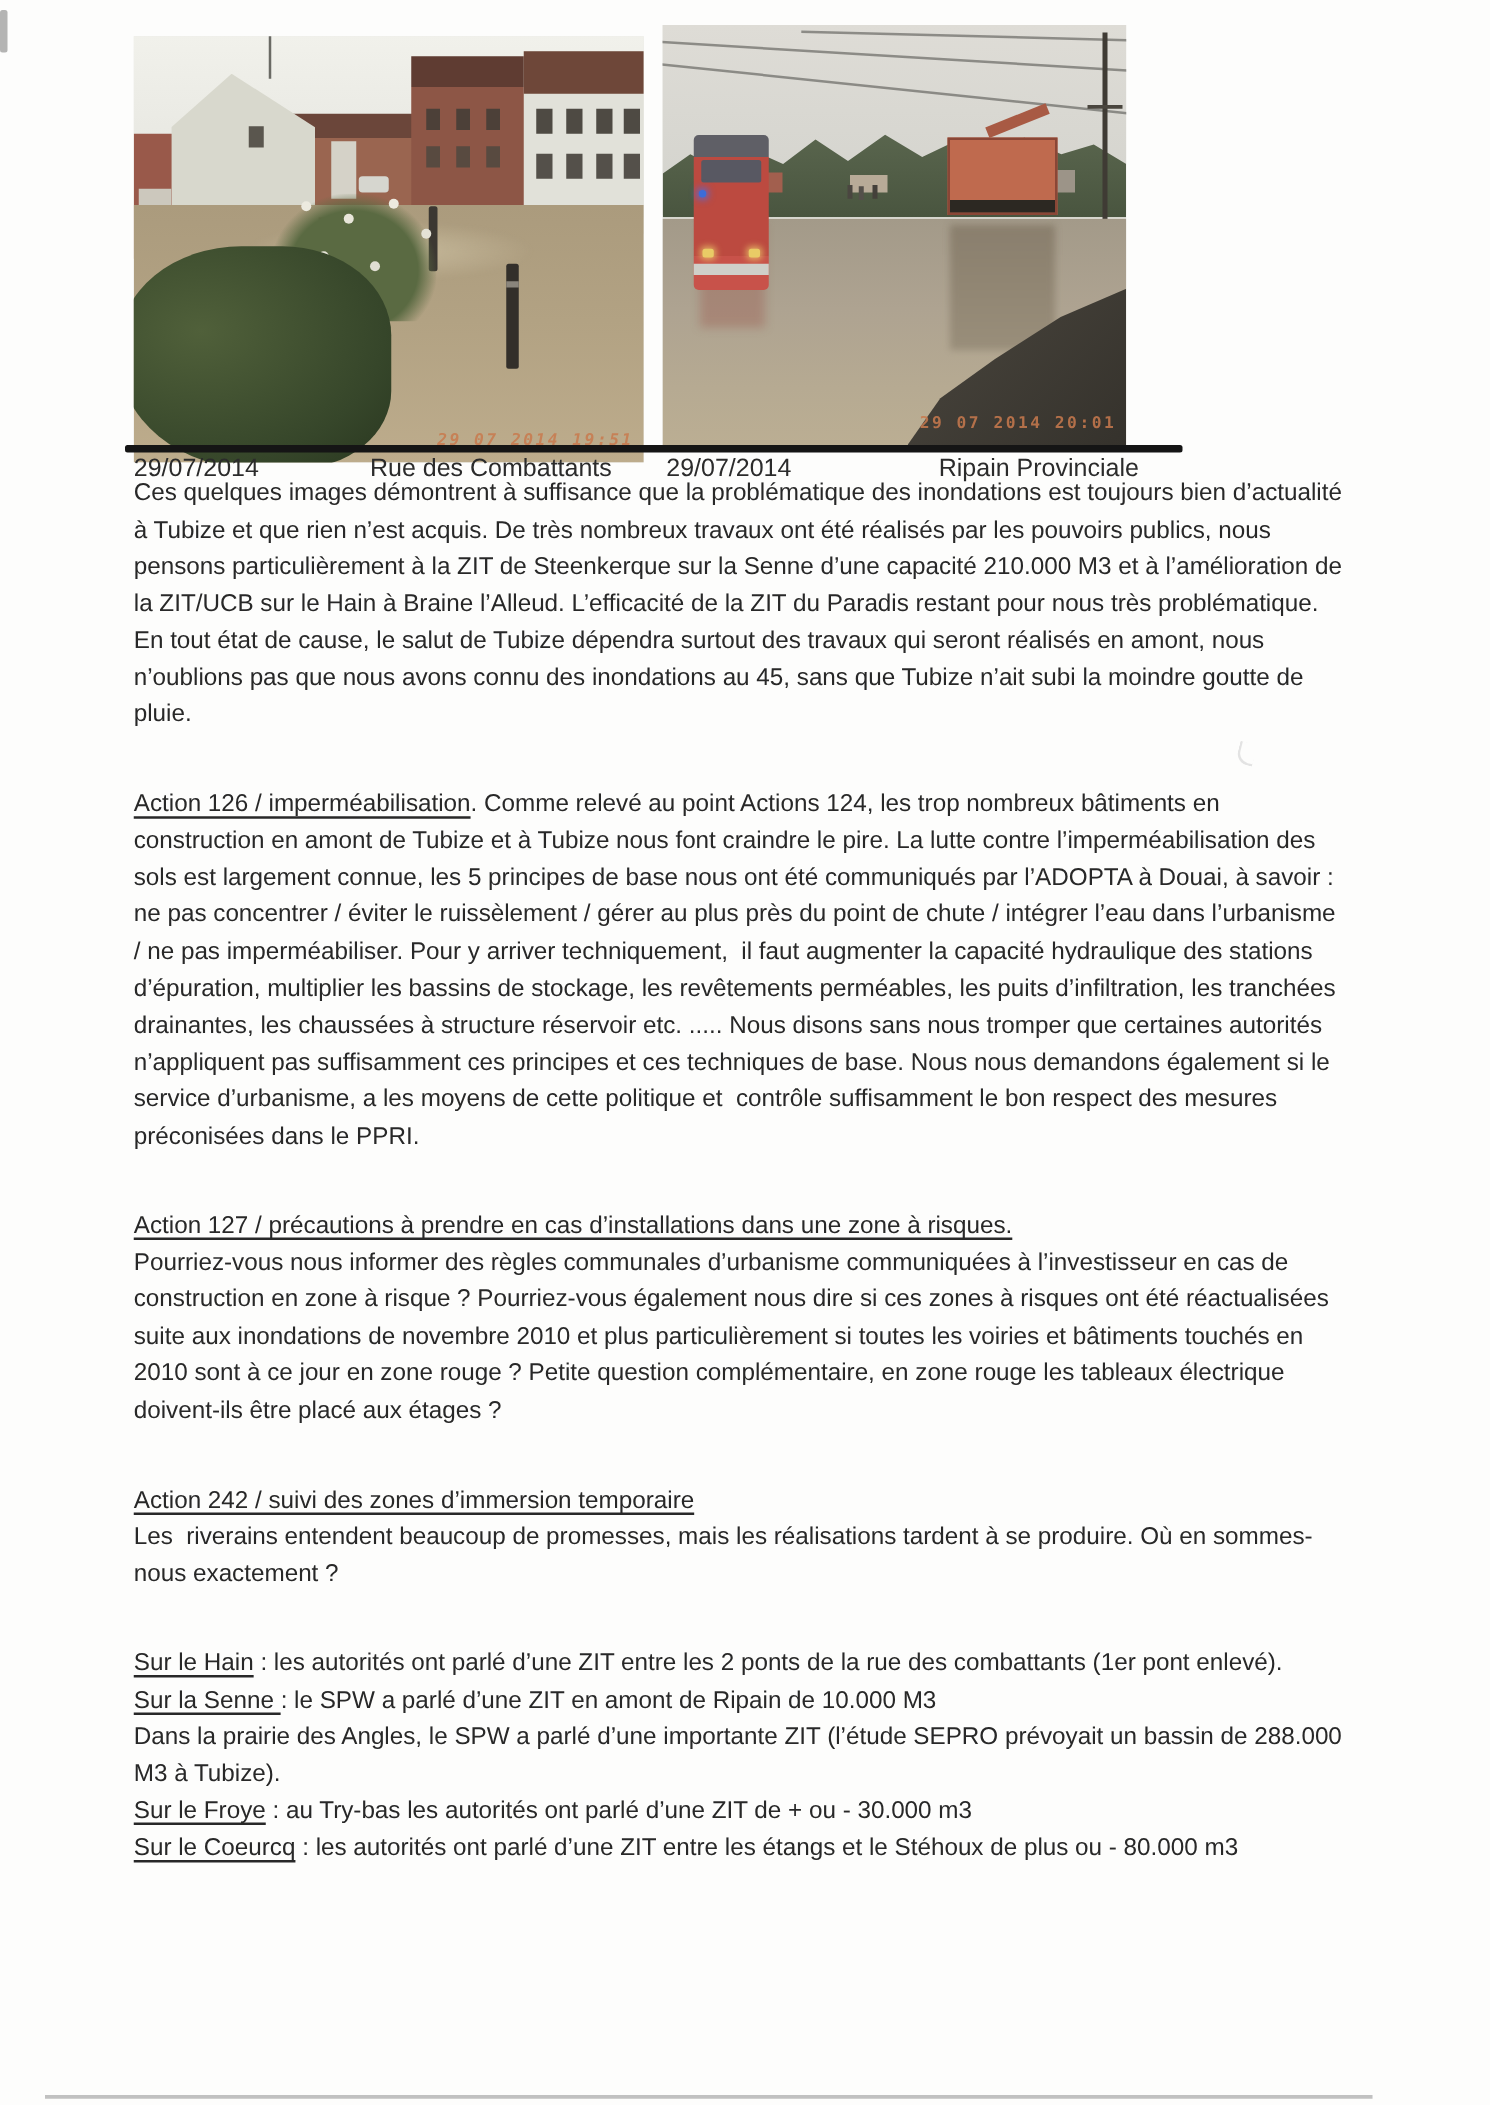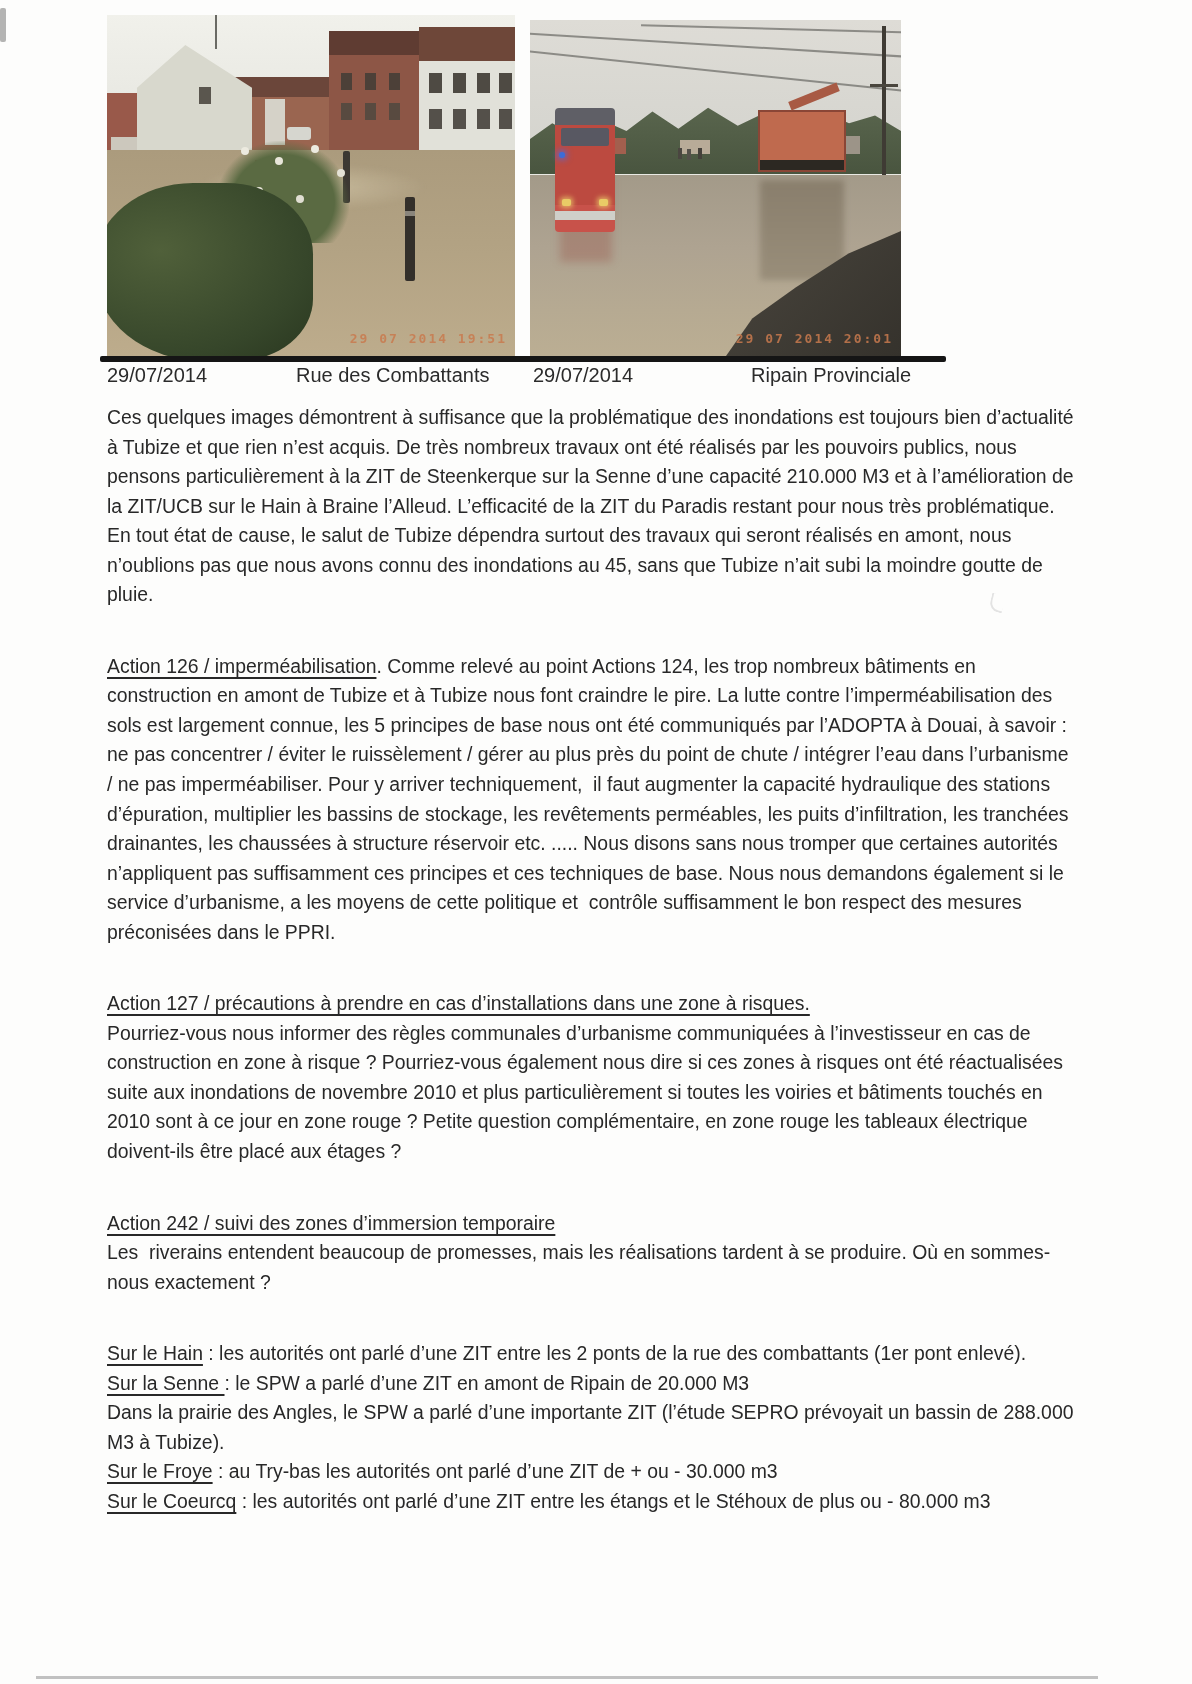--- a/index.html
+++ b/index.html
@@ -9,21 +9,21 @@
   
   .scan-tick{position:absolute;left:0;top:8px;width:6px;height:34px;background:#5a5a5a;opacity:.45;border-radius:2px;}
   .scan-squiggle{position:absolute;left:990px;top:594px;width:12px;height:16px;border-left:2px solid #9a9a9a;
                  border-bottom:2px solid #9a9a9a;border-radius:0 0 0 10px;opacity:.25;transform:rotate(14deg);}
   .scan-bottom{position:absolute;left:36px;top:1676px;width:1062px;height:3px;background:#8f8f8f;opacity:.55;}
   .photo-divider{position:absolute;left:100px;top:356px;width:846px;height:6px;background:#151515;border-radius:2px;}
 
   
   .photo{position:absolute;overflow:hidden;background:#e9e9e3;}
   .photo *{position:absolute;}
-  .photo-left{left:107px;top:15px;width:408px;height:341px;}
+  .photo-left{left:107px;top:29px;width:408px;height:341px;font-style:italic;}
   .photo-right{left:530px;top:20px;width:371px;height:336px;}
   .stamp{right:8px;bottom:10px;font-family:"DejaVu Sans Mono",monospace;font-size:13px;font-weight:bold;
          color:#c97a4e;letter-spacing:2px;opacity:.85;}
 
   
   .lp-sky{left:0;top:0;width:100%;height:145px;background:linear-gradient(#f1f1eb,#e3e3dd);}
   .lp-brickleft{left:0;top:78px;width:42px;height:100px;background:#99594a;}
   .lp-garage{left:4px;top:122px;width:26px;height:50px;background:#ccc8bd;}
   .lp-lowbldg{left:40px;top:94px;width:74px;height:50px;background:#c6c1b5;border-top:6px solid #8a8478;box-sizing:border-box;}
   .lp-midhouses{left:115px;top:62px;width:122px;height:76px;
@@ -96,21 +96,21 @@
   .rp-refl-light{left:42px;top:200px;width:10px;height:8px;background:#d8b860;filter:blur(1px);opacity:.8;border-radius:50%;}
   .rp-mound{right:0;bottom:0;width:175px;height:125px;background:linear-gradient(135deg,#4a463e,#35322c);
       clip-path:polygon(100% 0,100% 100%,0 100%,15% 70%,40% 45%,70% 18%);}
 
   
   .captions{position:absolute;left:0;top:364px;width:100%;height:28px;font-size:20px;color:#2b2b2b;padding-left:10px;}
   .captions span{position:absolute;white-space:nowrap;}
   .cap-d1{left:107px;} .cap-l1{left:296px;} .cap-d2{left:533px;} .cap-l2{left:751px;}
 
   
-  .doc{position:absolute;left:107px;top:403px;width:968px;font-size:19.4px;line-height:29.55px;
+  .doc{position:absolute;left:107px;top:380px;width:968px;font-size:19.4px;line-height:29.55px;
        color:#282828;text-align:left;}
   .doc p{margin:0;white-space:pre-wrap;}
   .doc p.gap{margin-top:42px;}
   .u{text-decoration:underline;text-decoration-thickness:1.5px;text-underline-offset:3.5px;}
 </style>
 </head>
 <body>
 
 <div class="page">
 
@@ -184,21 +184,21 @@
   </div>
 
   <div class="doc" id="doc-body">
       <p><span>Ces quelques images démontrent à suffisance que la problématique des inondations est toujours bien d’actualité à Tubize et que rien n’est acquis. De très nombreux travaux ont été réalisés par les pouvoirs publics, nous pensons particulièrement à la ZIT de Steenkerque sur la Senne d’une capacité 210.000 M3 et à l’amélioration de la ZIT/UCB sur le Hain à Braine l’Alleud. L’efficacité de la ZIT du Paradis restant pour nous très problématique. En tout état de cause, le salut de Tubize dépendra surtout des travaux qui seront réalisés en amont, nous n’oublions pas que nous avons connu des inondations au 45, sans que Tubize n’ait subi la moindre goutte de pluie.</span></p>
       <p class="gap"><span class="u">Action 126 / imperméabilisation</span><span>. Comme relevé au point Actions 124, les trop nombreux bâtiments en construction en amont de Tubize et à Tubize nous font craindre le pire. La lutte contre l’imperméabilisation des sols est largement connue, les 5 principes de base nous ont été communiqués par l’ADOPTA à Douai, à savoir : ne pas concentrer / éviter le ruissèlement / gérer au plus près du point de chute / intégrer l’eau dans l’urbanisme / ne pas imperméabiliser. Pour y arriver techniquement,  il faut augmenter la capacité hydraulique des stations d’épuration, multiplier les bassins de stockage, les revêtements perméables, les puits d’infiltration, les tranchées drainantes, les chaussées à structure réservoir etc. ..... Nous disons sans nous tromper que certaines autorités n’appliquent pas suffisamment ces principes et ces techniques de base. Nous nous demandons également si le service d’urbanisme, a les moyens de cette politique et  contrôle suffisamment le bon respect des mesures préconisées dans le PPRI.</span></p>
       <p class="gap"><span class="u">Action 127 / précautions à prendre en cas d’installations dans une zone à risques.</span></p>
       <p><span>Pourriez-vous nous informer des règles communales d’urbanisme communiquées à l’investisseur en cas de construction en zone à risque ? Pourriez-vous également nous dire si ces zones à risques ont été réactualisées suite aux inondations de novembre 2010 et plus particulièrement si toutes les voiries et bâtiments touchés en 2010 sont à ce jour en zone rouge ? Petite question complémentaire, en zone rouge les tableaux électrique doivent-ils être placé aux étages ?</span></p>
       <p class="gap"><span class="u">Action 242 / suivi des zones d’immersion temporaire</span></p>
       <p><span>Les  riverains entendent beaucoup de promesses, mais les réalisations tardent à se produire. Où en sommes-nous exactement ?</span></p>
       <p class="gap"><span class="u">Sur le Hain</span><span> : les autorités ont parlé d’une ZIT entre les 2 ponts de la rue des combattants (1er pont enlevé).</span></p>
-      <p><span class="u">Sur la Senne </span><span>: le SPW a parlé d’une ZIT en amont de Ripain de 20.000 M3</span></p>
+      <p><span class="u">Sur la Senne </span><span>: le SPW a parlé d’une ZIT en amont de Ripain de 10.000 M3</span></p>
       <p><span>Dans la prairie des Angles, le SPW a parlé d’une importante ZIT (l’étude SEPRO prévoyait un bassin de 288.000 M3 à Tubize).</span></p>
       <p><span class="u">Sur le Froye</span><span> : au Try-bas les autorités ont parlé d’une ZIT de + ou - 30.000 m3</span></p>
       <p><span class="u">Sur le Coeurcq</span><span> : les autorités ont parlé d’une ZIT entre les étangs et le Stéhoux de plus ou - 80.000 m3</span></p>
     </div>
 
   <div class="scan-tick"></div>
   <div class="scan-squiggle"></div>
   <div class="scan-bottom"></div>
 
 </div>

